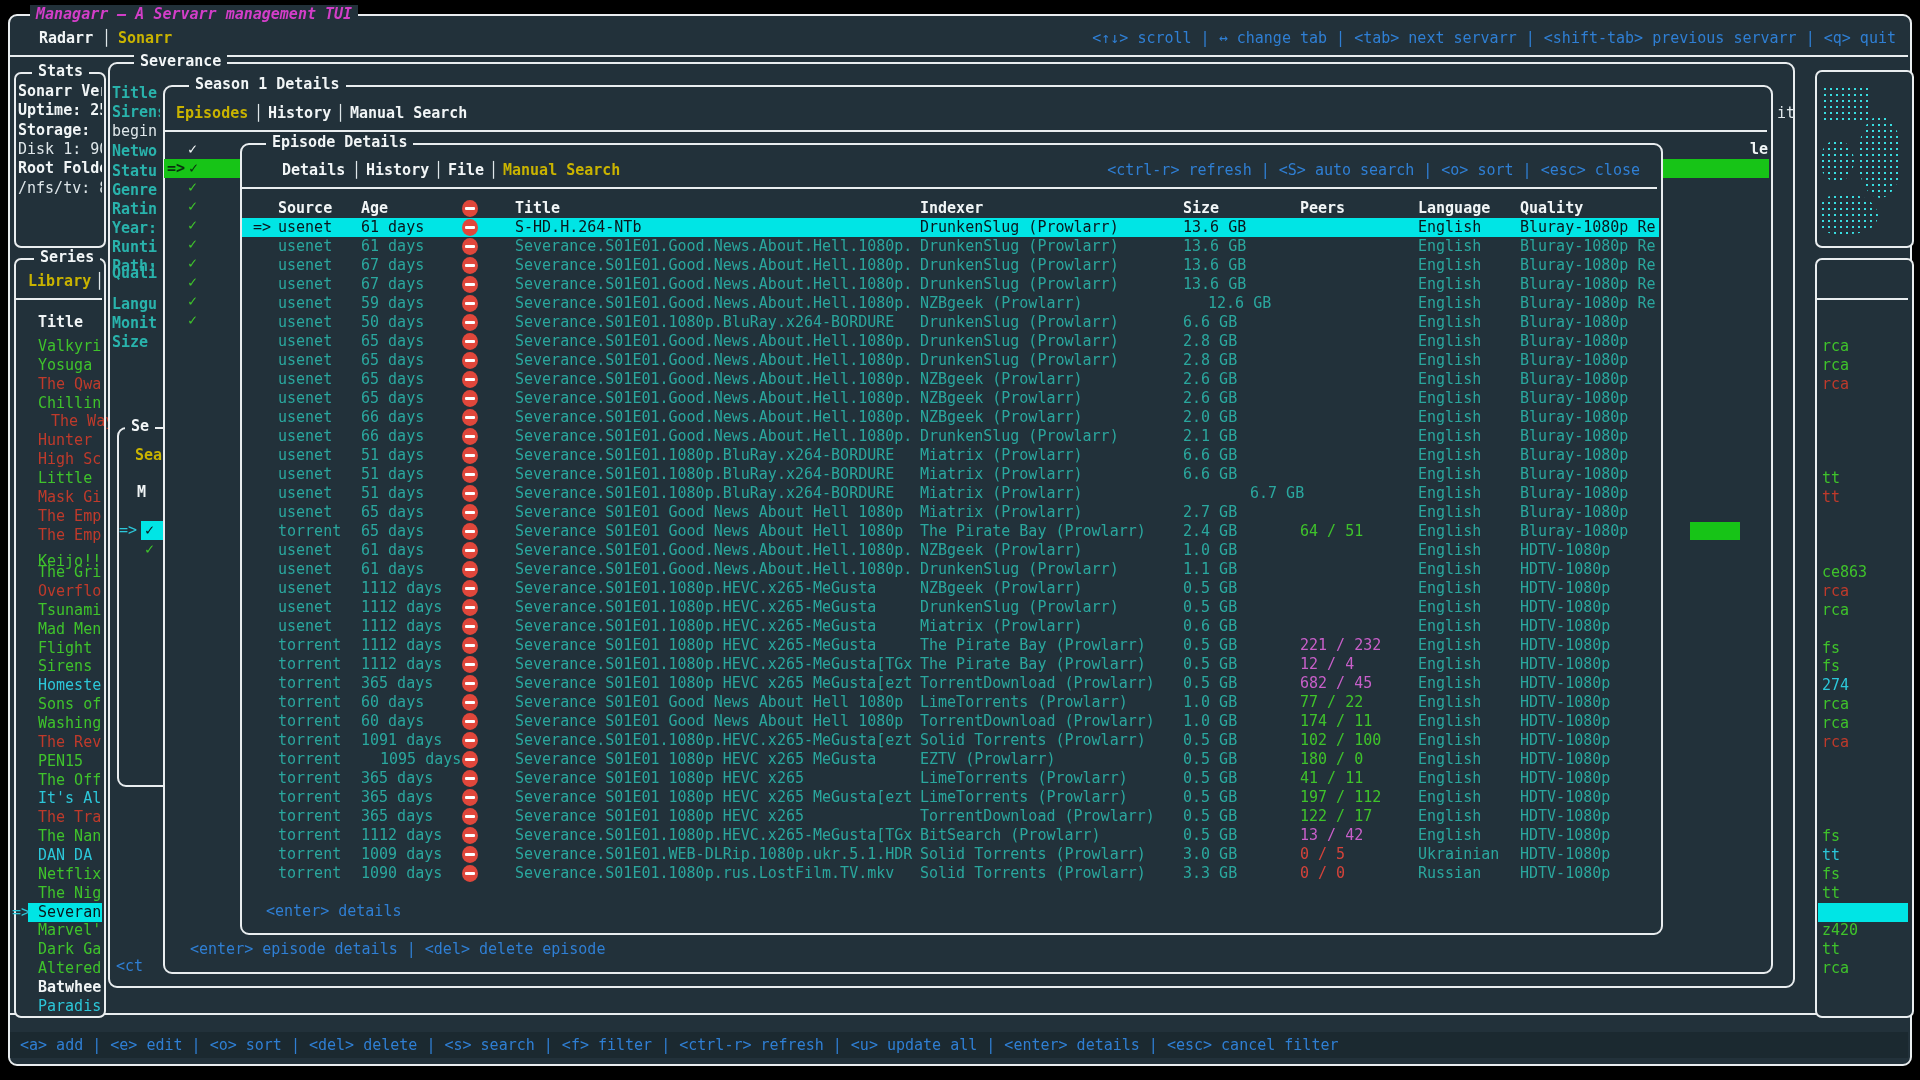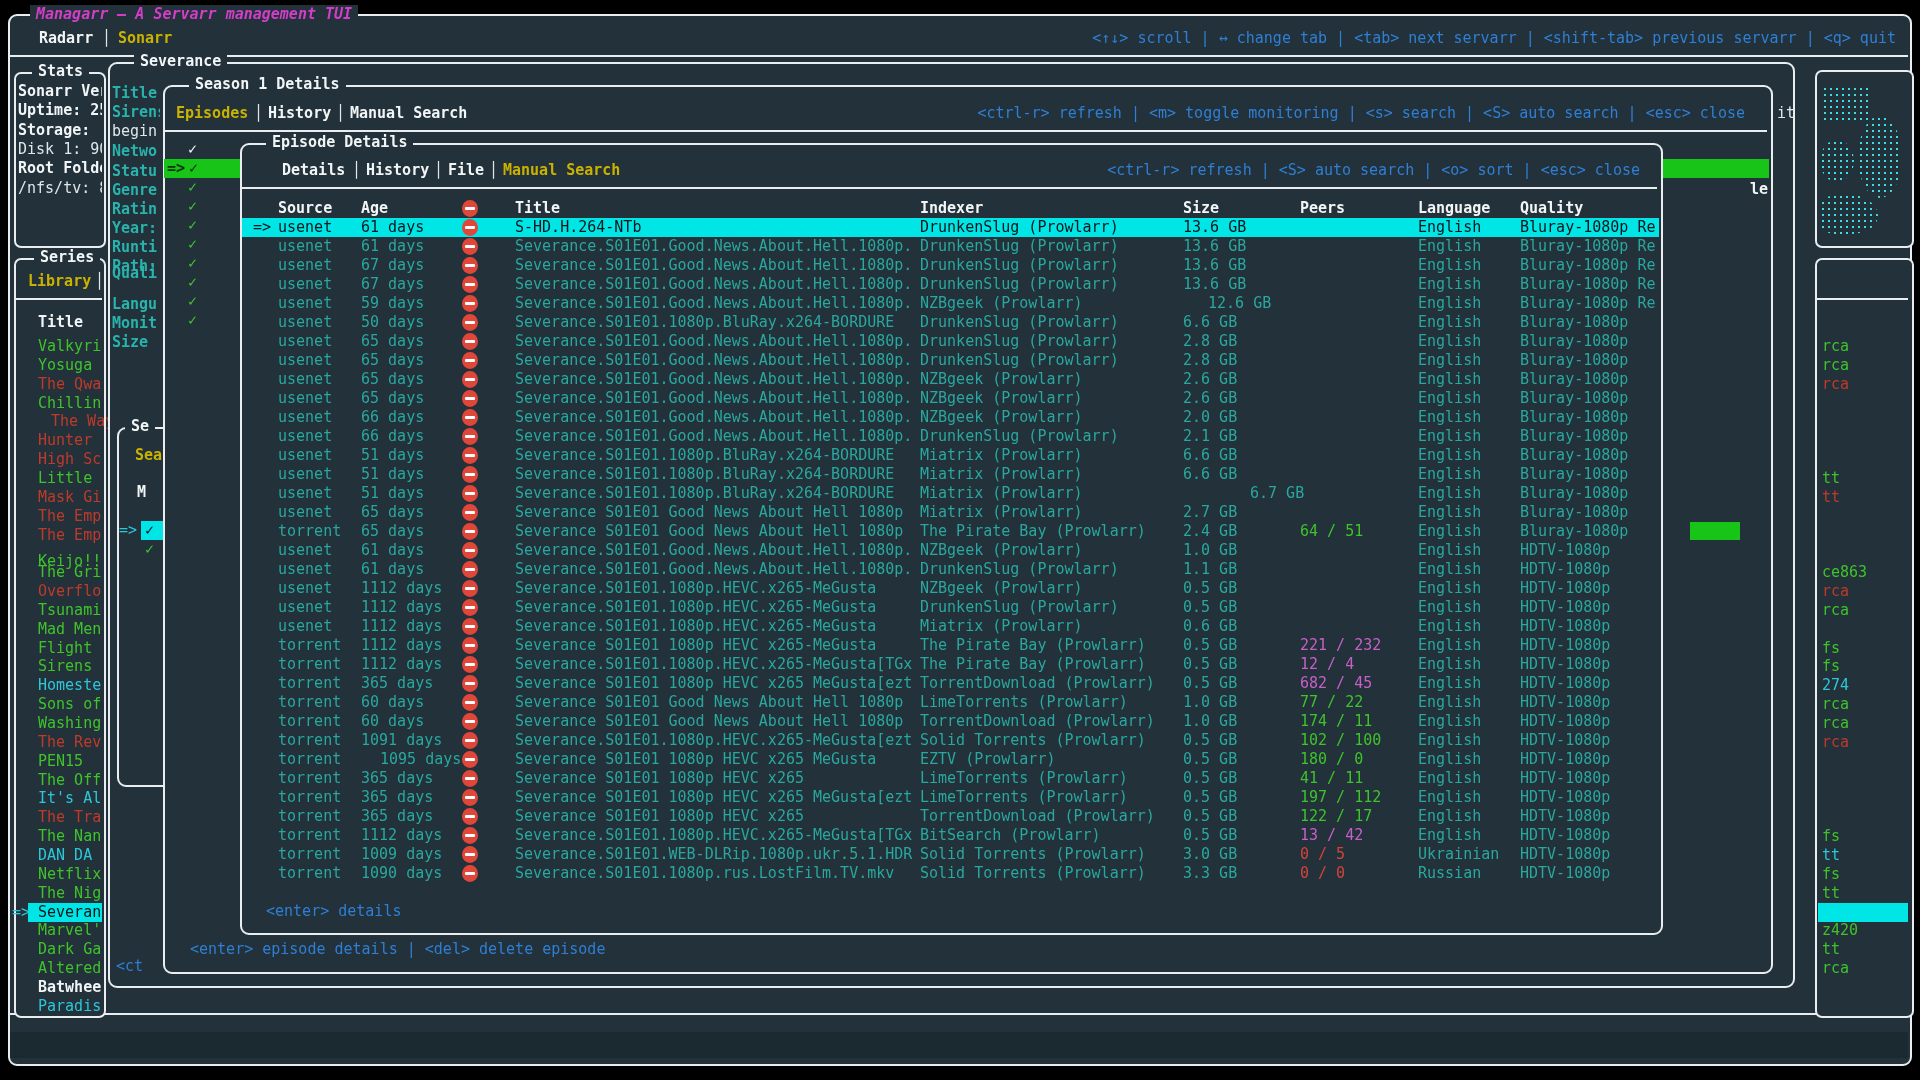--- a/index.html
+++ b/index.html
@@ -156,37 +156,36 @@
   <span class="abs gr tick" style="left:145px;top:540px;z-index:23;">✓</span>
 
   <div class="frame" style="left:163px;top:85px;width:1606px;height:885px;z-index:30;">
     <span class="btitle" style="left:24px;">Season 1 Details</span>
   </div>
   <span class="abs ye" style="left:176px;top:104px;z-index:31;">Episodes</span>
   <span class="abs w" style="left:254px;top:104px;z-index:31;">│</span>
   <span class="abs wb" style="left:268px;top:104px;z-index:31;">History</span>
   <span class="abs w" style="left:336px;top:104px;z-index:31;">│</span>
   <span class="abs wb" style="left:350px;top:104px;z-index:31;">Manual Search</span>
-  <span class="abs bl" style="right:175px;top:104px;z-index:31;">&lt;ctrl-r&gt; refresh | &lt;m&gt; toggle monitoring | &lt;s&gt; search | &lt;S&gt; auto search | &lt;esc&gt; close</span>
   <div class="hline" style="left:165px;top:130px;width:1602px;z-index:31;"></div>
   <div id="season-ticks">
       <span class="abs wb tick" style="left: 188px; top: 140px; z-index: 31;">✓</span>
       <span class="abs " style="left: 164px; top: 159px; width: 1605px; height: 19px; background: rgb(23, 196, 23); z-index: 31;"></span>
       <span class="abs selk" style="left: 167px; top: 159px; z-index: 32;">=&gt;</span>
       <span class="abs selk tick" style="left: 189px; top: 159px; z-index: 32;">✓</span>
       <span class="abs gr tick" style="left: 188px; top: 178px; z-index: 31;">✓</span>
       <span class="abs gr tick" style="left: 188px; top: 197px; z-index: 31;">✓</span>
       <span class="abs gr tick" style="left: 188px; top: 216px; z-index: 31;">✓</span>
       <span class="abs gr tick" style="left: 188px; top: 235px; z-index: 31;">✓</span>
       <span class="abs gr tick" style="left: 188px; top: 254px; z-index: 31;">✓</span>
       <span class="abs gr tick" style="left: 188px; top: 273px; z-index: 31;">✓</span>
       <span class="abs gr tick" style="left: 188px; top: 292px; z-index: 31;">✓</span>
       <span class="abs gr tick" style="left: 188px; top: 311px; z-index: 31;">✓</span>
     </div>
-  <span class="abs wb" style="left:1750px;top:140px;z-index:31;margin-top:40px;">le</span>
+  <span class="abs wb" style="left:1750px;top:140px;z-index:31;">le</span>
   <div class="abs" style="left:1690px;top:522px;width:50px;height:18px;background:#17c417;z-index:31;"></div>
   <span class="abs bl" style="left:190px;top:940px;z-index:31;">&lt;enter&gt; episode details | &lt;del&gt; delete episode</span>
 
   <div class="frame" style="left:240px;top:143px;width:1419px;height:788px;z-index:40;">
     <span class="btitle" style="left:24px;">Episode Details</span>
   </div>
   <span class="abs wb" style="left:282px;top:161px;z-index:41;">Details</span>
   <span class="abs w" style="left:352px;top:161px;z-index:41;">│</span>
   <span class="abs wb" style="left:366px;top:161px;z-index:41;">History</span>
   <span class="abs w" style="left:434px;top:161px;z-index:41;">│</span>
@@ -533,20 +532,21 @@
       <span class="abs te" style="left: 920px; top: 864px; width: 258px; overflow: hidden; z-index: 42;">Solid Torrents (Prowlarr)</span>
       <span class="abs te" style="left: 1183px; top: 864px; z-index: 42;">3.3 GB</span>
       <span class="abs pe-r" style="left: 1300px; top: 864px; z-index: 42;">0 / 0</span>
       <span class="abs te" style="left: 1418px; top: 864px; z-index: 42;">Russian</span>
       <span class="abs te" style="left: 1520px; top: 864px; width: 137px; overflow: hidden; z-index: 42;">HDTV-1080p</span>
       <span class="abs " style="left: 242px; top: 864px; width: 1417px; height: 19px; z-index: 43;"></span>
     </div>
   <span class="abs bl" style="left:266px;top:902px;z-index:41;">&lt;enter&gt; details</span>
 
   <div class="abs" style="left:10px;top:1032px;width:1898px;height:26px;background:#1b2930;z-index:6;"></div>
+  <span class="abs bl" style="left:20px;top:1036px;z-index:7;">&lt;a&gt; add | &lt;e&gt; edit | &lt;o&gt; sort | &lt;del&gt; delete | &lt;s&gt; search | &lt;f&gt; filter | &lt;ctrl-r&gt; refresh | &lt;u&gt; update all | &lt;enter&gt; details | &lt;esc&gt; cancel filter</span>
 
   <div id="stats-lines">
       <span class="abs wb" style="left: 18px; top: 82px; width: 84px; overflow: hidden; z-index: 5;">Sonarr Ver</span>
       <span class="abs wb" style="left: 18px; top: 101.3px; width: 84px; overflow: hidden; z-index: 5;">Uptime: 25</span>
       <span class="abs wb" style="left: 18px; top: 120.6px; width: 84px; overflow: hidden; z-index: 5;">Storage:</span>
       <span class="abs w" style="left: 18px; top: 139.9px; width: 84px; overflow: hidden; z-index: 5;">Disk 1: 90</span>
       <span class="abs wb" style="left: 18px; top: 159.2px; width: 84px; overflow: hidden; z-index: 5;">Root Folde</span>
       <span class="abs w" style="left: 18px; top: 178.5px; width: 84px; overflow: hidden; z-index: 5;">/nfs/tv: 8</span>
     </div>
 </div>

